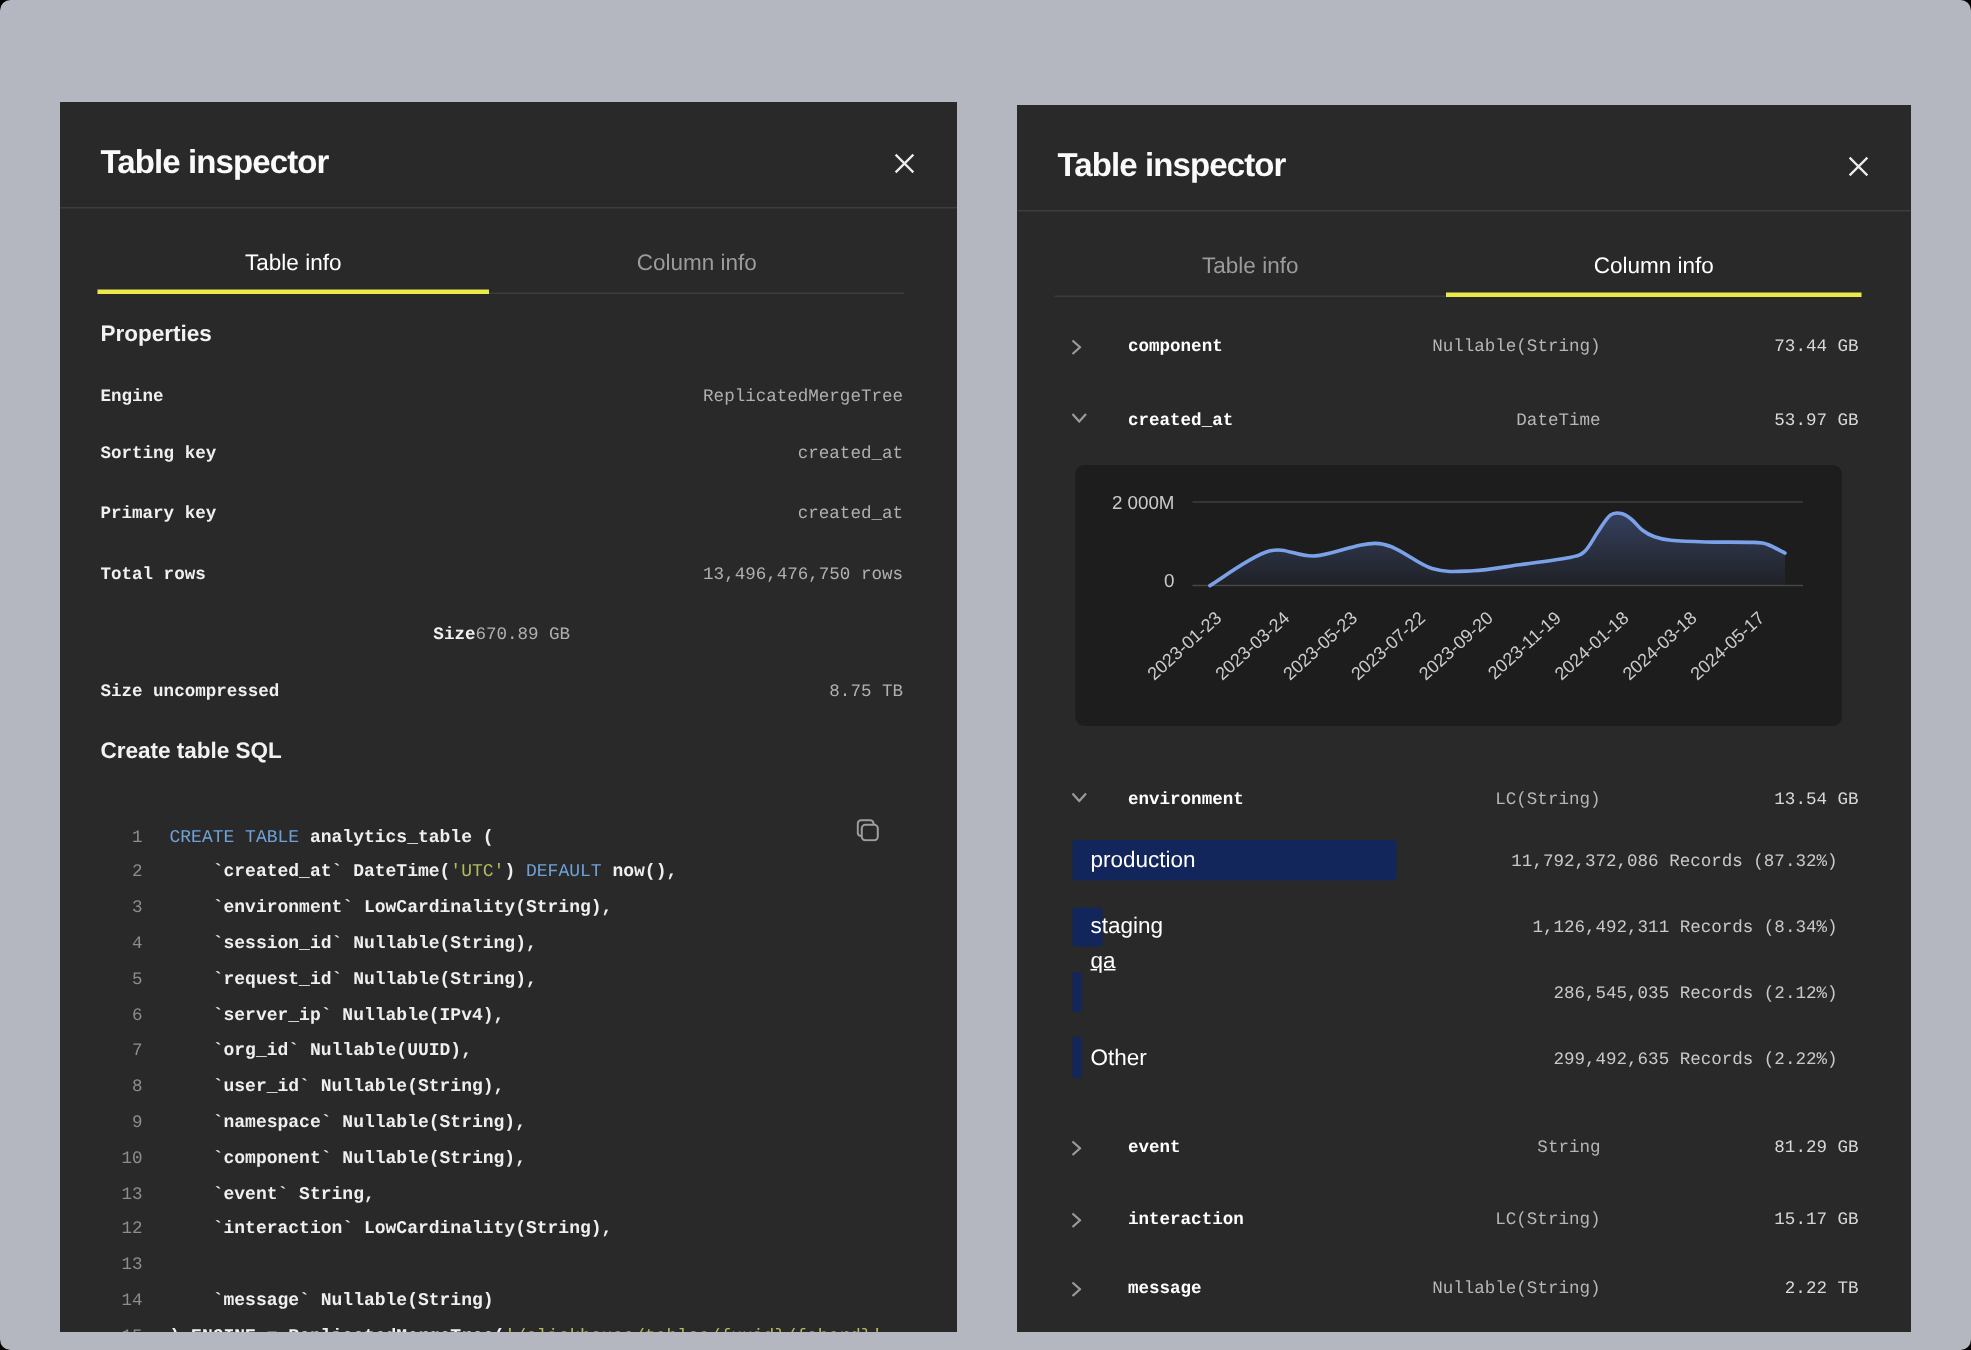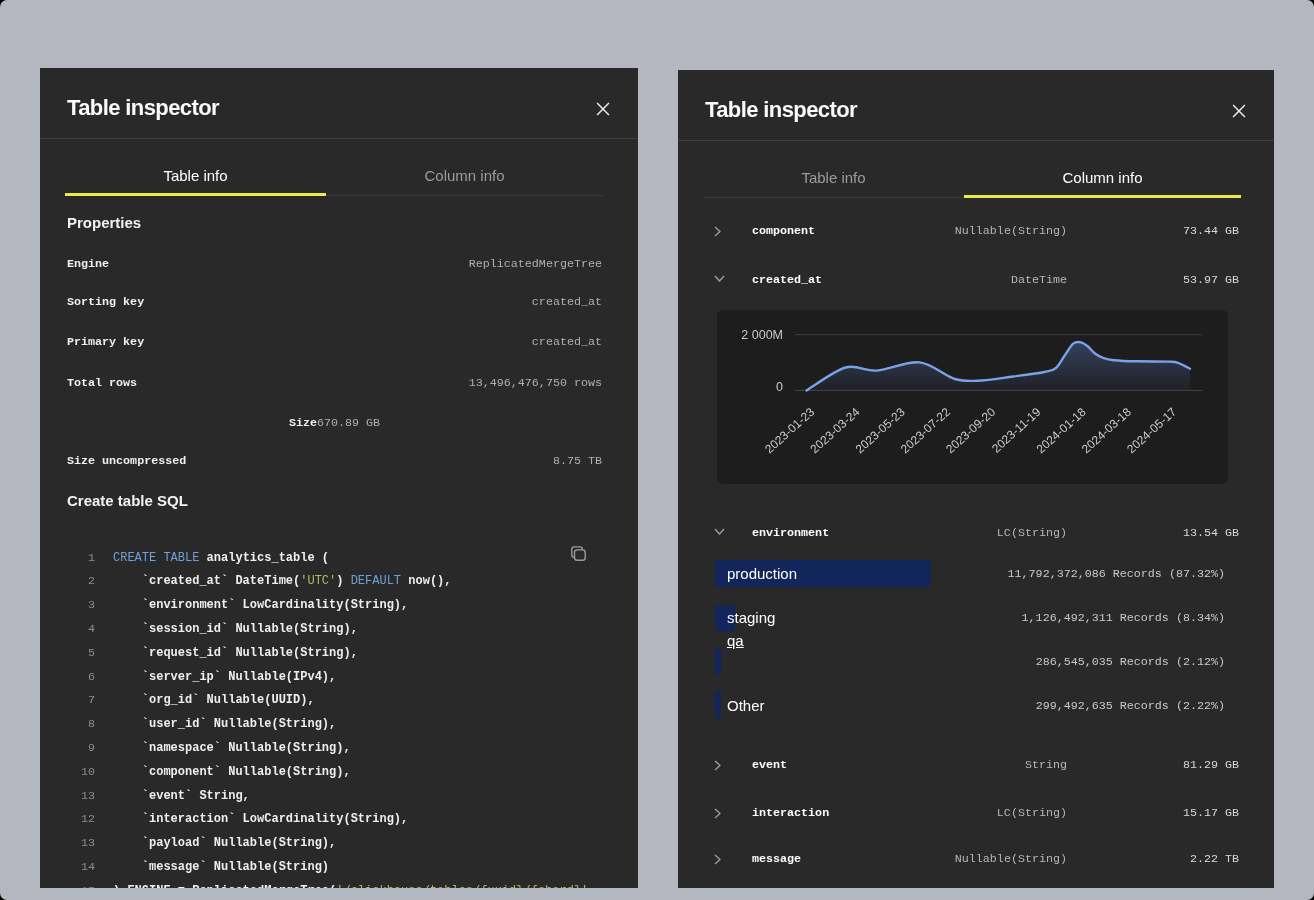--- a/index.html
+++ b/index.html
@@ -96,21 +96,21 @@
     <div class="codeline" style="top:526.1px;"><div class="ln">3</div><div class="cd">    `environment` LowCardinality(String),</div></div>
     <div class="codeline" style="top:549.9px;"><div class="ln">4</div><div class="cd">    `session_id` Nullable(String),</div></div>
     <div class="codeline" style="top:573.7px;"><div class="ln">5</div><div class="cd">    `request_id` Nullable(String),</div></div>
     <div class="codeline" style="top:597.5px;"><div class="ln">6</div><div class="cd">    `server_ip` Nullable(IPv4),</div></div>
     <div class="codeline" style="top:621.3px;"><div class="ln">7</div><div class="cd">    `org_id` Nullable(UUID),</div></div>
     <div class="codeline" style="top:645.1px;"><div class="ln">8</div><div class="cd">    `user_id` Nullable(String),</div></div>
     <div class="codeline" style="top:668.9px;"><div class="ln">9</div><div class="cd">    `namespace` Nullable(String),</div></div>
     <div class="codeline" style="top:692.7px;"><div class="ln">10</div><div class="cd">    `component` Nullable(String),</div></div>
     <div class="codeline" style="top:716.5px;"><div class="ln">13</div><div class="cd">    `event` String,</div></div>
     <div class="codeline" style="top:740.3px;"><div class="ln">12</div><div class="cd">    `interaction` LowCardinality(String),</div></div>
-    <div class="codeline" style="top:764.1px;"><div class="ln">13</div><div class="cd">    `payload` Nullable(String),</div></div>
+    <div class="codeline" style="top:764.1px;"><div class="ln">13</div></div>
     <div class="codeline" style="top:787.9px;"><div class="ln">14</div><div class="cd">    `message` Nullable(String)</div></div>
     <div class="codeline" style="top:811.7px;"><div class="ln">15</div><div class="cd">) ENGINE = ReplicatedMergeTree(<span class="st">'/clickhouse/tables/{uuid}/{shard}'</span></div></div>
   </div>
 
   <div class="modal" id="m2">
     <div class="mtitle">Table inspector</div>
     <svg class="mclose" viewBox="0 0 13 13">
         <path d="M1 1 L12 12 M12 1 L1 12" stroke="#ececec" stroke-width="1.4" fill="none"></path>
       </svg>
     <div class="hdiv"></div>

